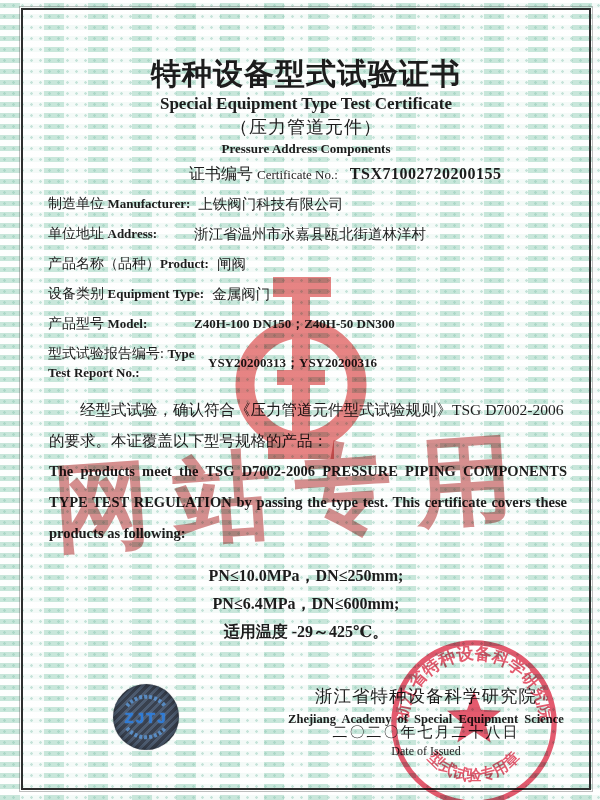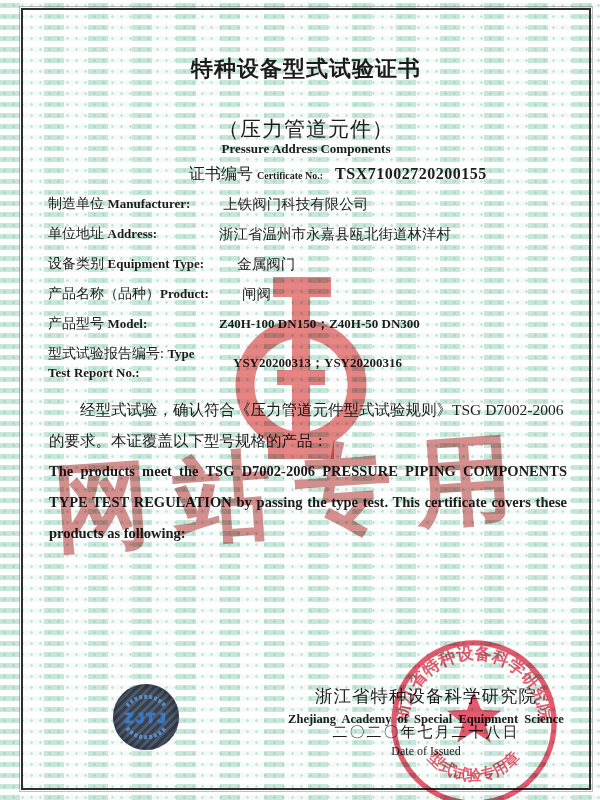--- a/index.html
+++ b/index.html
@@ -15,30 +15,30 @@
     background-size:9px 11px,auto,auto;
   }
   .frame{
     position:absolute;left:21px;top:8px;right:9px;bottom:10px;
     border:2px solid #2e2e2e;
     outline:1px solid rgba(70,70,70,.35);
     outline-offset:1px;
   }
   .abs{position:absolute;}
   .ctr{left:0;right:0;text-align:center;}
-  .title-cn{top:44px;font-family:"Liberation Sans","DejaVu Sans",sans-serif;font-weight:bold;font-size:22px;letter-spacing:1px;}
+  .title-cn{top:44px;font-family:"Liberation Sans","DejaVu Sans",sans-serif;font-weight:bold;font-size:30px;letter-spacing:1px;}
   .title-en{top:84px;font-weight:bold;font-size:17px;}
-  .subtitle-cn{top:105px;font-size:21px;letter-spacing:1px;}
+  .subtitle-cn{top:105px;font-size:18px;letter-spacing:1px;}
   .subtitle-en{top:131px;font-weight:bold;font-size:13px;}
   .cert-line{top:154px;left:166px;font-size:16px;white-space:nowrap;}
-  .cert-line .en{font-weight:bold;font-size:10px;}
+  .cert-line .en{font-weight:normal;font-size:13px;}
   .cert-line .no{font-weight:bold;font-size:16px;letter-spacing:.5px;margin-left:8px;}
 
   .fields{top:184px;left:25px;right:22px;}
-  .field-row{display:flex;align-items:center;margin-bottom:10px;font-size:14px;line-height:20px;gap:25px;}
+  .field-row{display:flex;align-items:center;margin-bottom:10px;font-size:14px;line-height:20px;}
   .field-label{min-width:138px;white-space:nowrap;margin-right:8px;}
   .field-label .en{font-weight:bold;font-size:13px;}
   .row-wrap .field-label{white-space:normal;min-width:152px;width:152px;line-height:19px;}
   .field-value{font-size:14.5px;}
   .bold-val .field-value{font-weight:bold;font-size:13px;}
 
   .para{top:384px;left:26px;right:22px;}
   .para .cn{font-size:15.5px;line-height:31px;}
   .para .cn1{text-indent:2em;}
   .para .en{font-weight:bold;font-size:14.5px;line-height:31px;text-align:justify;}
@@ -72,62 +72,68 @@
     text-shadow:0 0 2px rgba(100,170,255,.9);
   }
   .hologram svg{position:absolute;left:0;top:0;}
 </style>
 </head>
 <body>
 
 <div class="frame">
 
   <div class="abs ctr title-cn">特种设备型式试验证书</div>
+  <div class="abs ctr title-en">Special Equipment Type Test Certificate</div>
   <div class="abs ctr subtitle-cn">（压力管道元件）</div>
   <div class="abs ctr subtitle-en">Pressure Address Components</div>
 
   <div class="abs cert-line">
     <span>证书编号</span>
     <span class="en">Certificate No.:</span>
     <span class="no">TSX71002720200155</span>
   </div>
 
   <div class="abs fields">
     <div class="field-row">
       <div class="field-label"><span>制造单位</span> <span class="en">Manufacturer:</span></div>
       <div class="field-value">上铁阀门科技有限公司</div>
     </div>
     <div class="field-row">
       <div class="field-label"><span>单位地址</span> <span class="en">Address:</span></div>
       <div class="field-value">浙江省温州市永嘉县瓯北街道林洋村</div>
     </div>
     <div class="field-row">
+      <div class="field-label"><span>产品名称（品种）</span><span class="en">Product:</span></div>
+      <div class="field-value">闸阀</div>
+    </div>
+    <div class="field-row">
       <div class="field-label"><span>设备类别</span> <span class="en">Equipment Type:</span></div>
       <div class="field-value">金属阀门</div>
-    </div>
-    <div class="field-row">
-      <div class="field-label"><span>产品名称（品种）</span><span class="en">Product:</span></div>
-      <div class="field-value">闸阀</div>
     </div>
     <div class="field-row bold-val">
       <div class="field-label"><span>产品型号</span> <span class="en">Model:</span></div>
       <div class="field-value">Z40H-100 DN150；Z40H-50 DN300</div>
     </div>
     <div class="field-row row-wrap bold-val">
       <div class="field-label"><span>型式试验报告编号:</span> <span class="en">Type Test Report No.:</span></div>
       <div class="field-value">YSY20200313；YSY20200316</div>
     </div>
   </div>
 
   <div class="abs para">
     <div class="cn cn1">经型式试验，确认符合《压力管道元件型式试验规则》TSG D7002-2006</div>
     <div class="cn">的要求。本证覆盖以下型号规格的产品：</div>
     <div class="en">The products meet the TSG D7002-2006 PRESSURE PIPING COMPONENTS TYPE TEST REGULATION by passing the type test. This certificate covers these products as following:</div>
   </div>
 
+  <div class="abs ctr specs">
+    <div>PN≤10.0MPa，DN≤250mm;</div>
+    <div>PN≤6.4MPa，DN≤600mm;</div>
+    <div>适用温度 -29～425℃。</div>
+  </div>
 
   <div class="abs issuer">
     <div class="org-cn">浙江省特种设备科学研究院</div>
     <div class="org-en">Zhejiang  Academy  of  Special  Equipment  Science</div>
     <div class="date-cn">二〇二〇年七月二十八日</div>
     <div class="date-en">Date of Issued</div>
   </div>
 
   <svg class="abs emblem" viewBox="0 0 140 188" aria-hidden="true">
     <g fill="#e16565">

